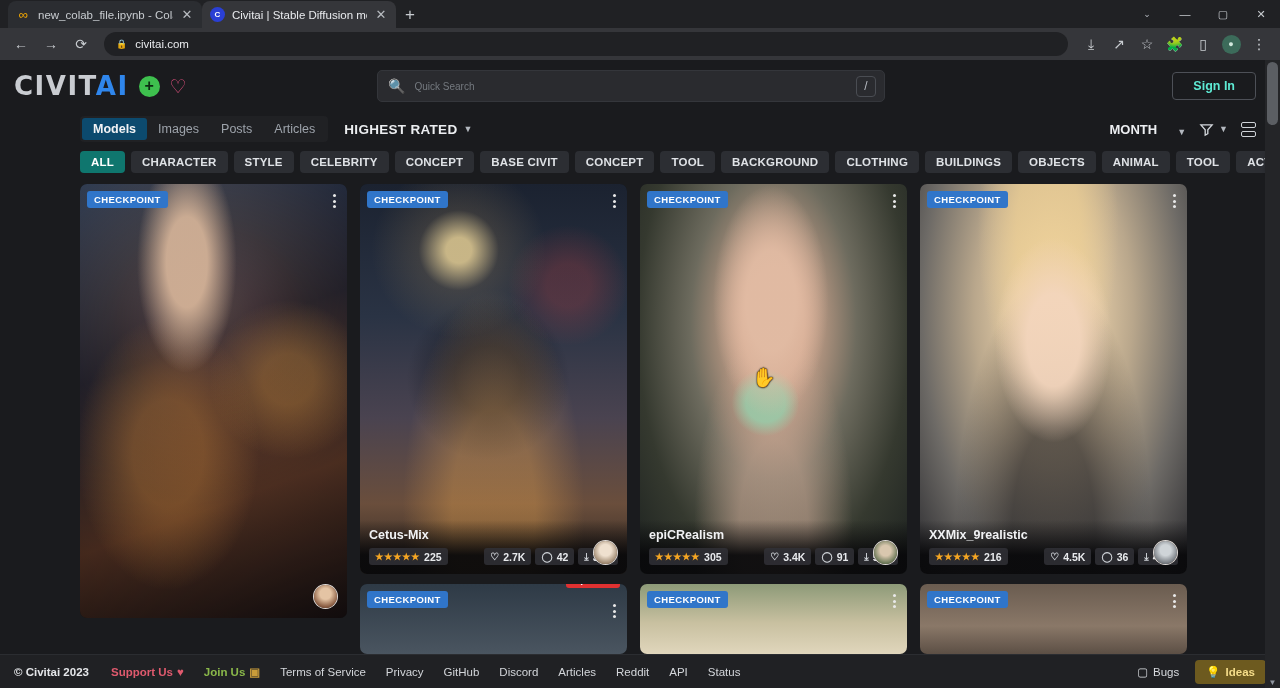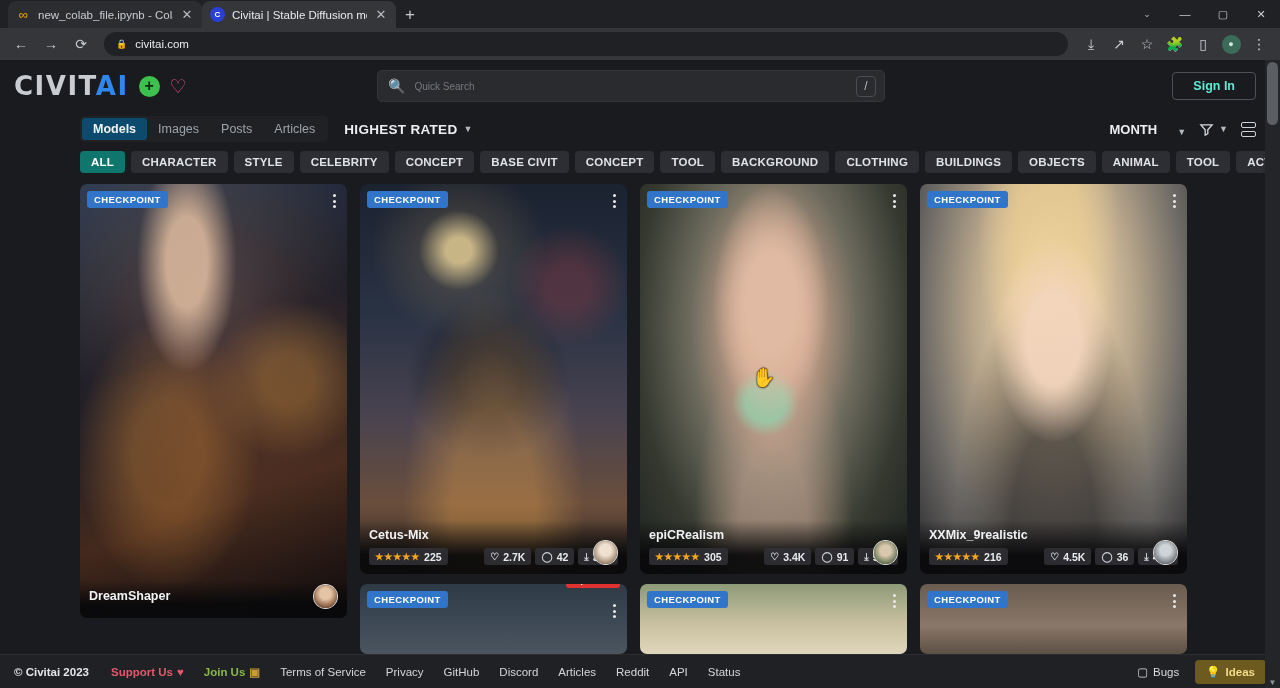--- a/index.html
+++ b/index.html
@@ -412,23 +412,20 @@
             <div class="badge-type">CHECKPOINT</div>
             <div class="dots">
                 <i></i>
                 <i></i>
                 <i></i>
               </div>
             <div class="user-avatar">
               <div class="ph" style="background:radial-gradient(circle at 50% 38%,#e4c4a4 0 30%,#8b5e44 70%,#3b2a22 100%);"></div>
             </div>
           </div>
-          <div class="card-meta">
-            <div class="card-title">DreamShaper</div>
-          </div>
         </div>
       </div>
 
       <div class="col" style="left:360px;">
         <div class="card">
           <div class="card-img" style="height:390px;">
             <div class="ph" style="background:
                  linear-gradient(180deg,#1b2230 0%,#2a3344 34%,#4a4350 60%,#6a4e3c 82%,#2e2620 100%);"></div>
             <div class="ph" style="background:
                  radial-gradient(circle at 37% 17%, rgba(255,228,160,.75) 0 3.5%, rgba(255,200,110,.12) 11%, transparent 24%),

